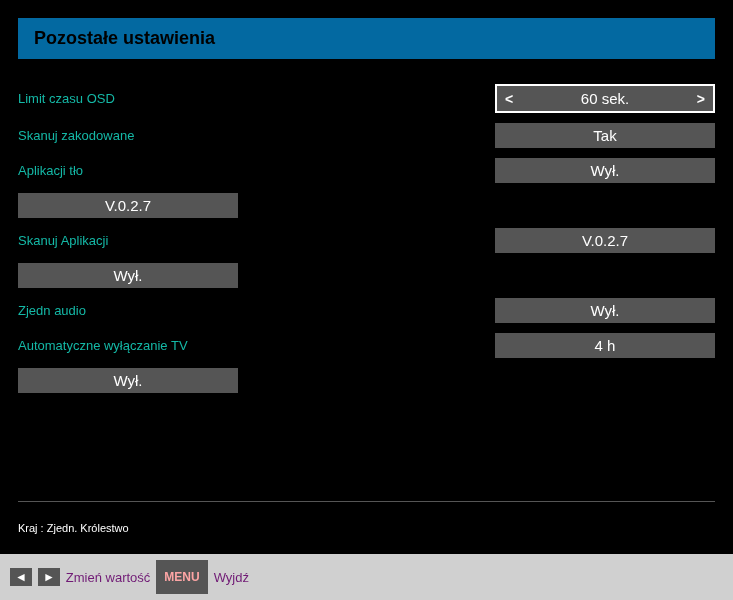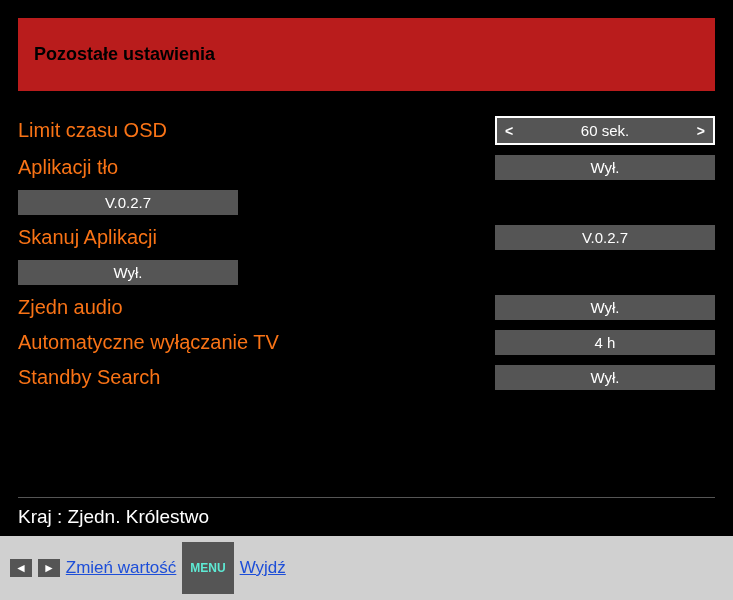--- a/index.html
+++ b/index.html
@@ -20,23 +20,23 @@
     .screen {
       width: 733px;
       height: 600px;
       background: #000;
       display: flex;
       flex-direction: column;
       padding: 18px 18px 0 18px;
     }
 
     .title-bar {
-      background: #b91c1c;
+      background: #0369a1;
       color: #000;
-      padding: 26px 16px;
+      padding: 10px 16px;
       font-size: 18px;
       font-weight: bold;
       margin-bottom: 20px;
     }
 
     .settings-table {
       flex: 1;
       display: flex;
       flex-direction: column;
       gap: 0;
@@ -44,22 +44,22 @@
 
     .setting-row {
       display: flex;
       align-items: center;
       justify-content: space-between;
       padding: 5px 0;
       border-bottom: none;
     }
 
     .setting-label {
-      font-size: 20px;
-      color: #f97316;
+      font-size: 13px;
+      color: #14b8a6;
       flex: 1;
     }
 
     .setting-value {
       background: #555;
       color: #fff;
       font-size: 15px;
       text-align: center;
       padding: 4px 0;
       width: 220px;
@@ -81,22 +81,22 @@
       font-weight: bold;
       cursor: pointer;
     }
 
     .value-text {
       flex: 1;
     }
 
     .footer-country {
       margin-top: 6px;
-      padding: 8px 0;
-      font-size: 19px;
+      padding: 20px 0;
+      font-size: 11px;
       color: #fff;
       border-top: 1px solid #555;
     }
 
     .bottom-bar {
       background: #d0d0d0;
       color: #000;
       display: flex;
       align-items: center;
       padding: 6px 10px;
@@ -113,48 +113,51 @@
       color: #fff;
       border: none;
       padding: 2px 5px;
       font-size: 12px;
       font-weight: bold;
       cursor: pointer;
     }
 
     .menu-btn {
       background: #555;
-      color: #5eead4;
+      color: #fca5a5;
       border: none;
-      padding: 19px 8px;
+      padding: 10px 8px;
       font-size: 12px;
       font-weight: bold;
       cursor: pointer;
     }
 
     .bottom-bar-text {
-      color: #1d4ed8;
-      font-size: 17px;
-      text-decoration: underline;
+      color: #701a75;
+      font-size: 13px;
     }
   </style>
 </head>
 <body>
 
 <div class="screen">
   <div class="title-bar">Pozostałe ustawienia</div>
 
   <div class="settings-table">
   <div class="setting-row">
         <span class="setting-label">Limit czasu OSD</span>
         <div class="setting-value with-arrows">
           <span class="arrow-btn">&lt;</span>
           <span class="value-text">60 sek.</span>
           <span class="arrow-btn">&gt;</span>
         </div>
+      </div>
+      <div class="setting-row">
+        <span class="setting-label">Skanuj zakodowane</span>
+        <div class="setting-value">Tak</div>
       </div>
       <div class="setting-row">
         <span class="setting-label">Aplikacji tło</span>
         <div class="setting-value">Wył.</div>
       </div>
       <div class="setting-row">
         <div class="setting-value">V.0.2.7</div>
       </div>
       <div class="setting-row">
         <span class="setting-label">Skanuj Aplikacji</span>
@@ -165,21 +168,20 @@
       </div>
       <div class="setting-row">
         <span class="setting-label">Zjedn audio</span>
         <div class="setting-value">Wył.</div>
       </div>
       <div class="setting-row">
         <span class="setting-label">Automatyczne wyłączanie TV</span>
         <div class="setting-value">4 h</div>
       </div>
       <div class="setting-row">
-        <span class="setting-label">Standby Search</span>
         <div class="setting-value">Wył.</div>
       </div>
     </div>
 
   <div class="footer-country">Kraj : Zjedn. Królestwo</div>
 
   <div class="bottom-bar">
     <button class="nav-btn">◄</button>
     <button class="nav-btn">►</button>
     <span class="bottom-bar-text">Zmień wartość</span>

